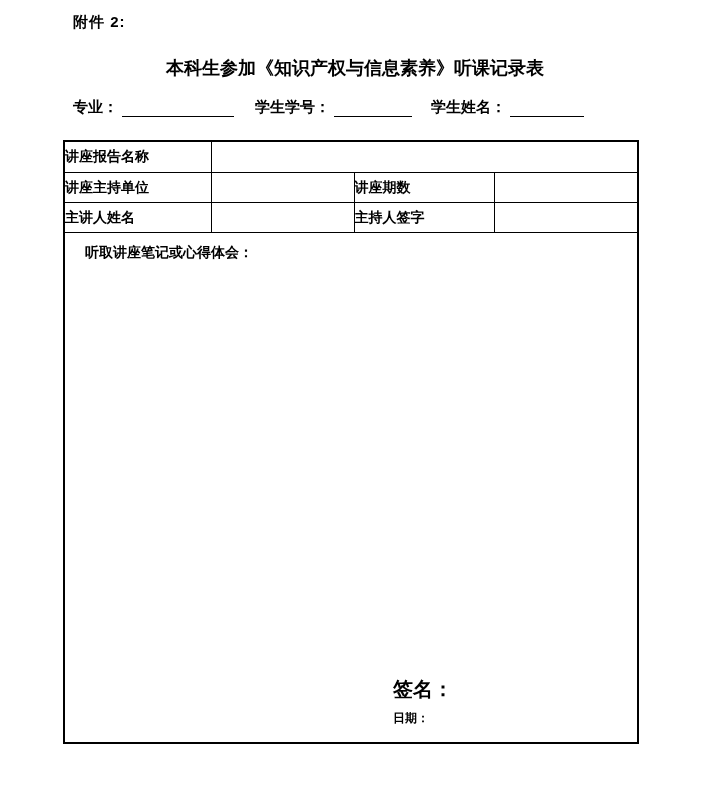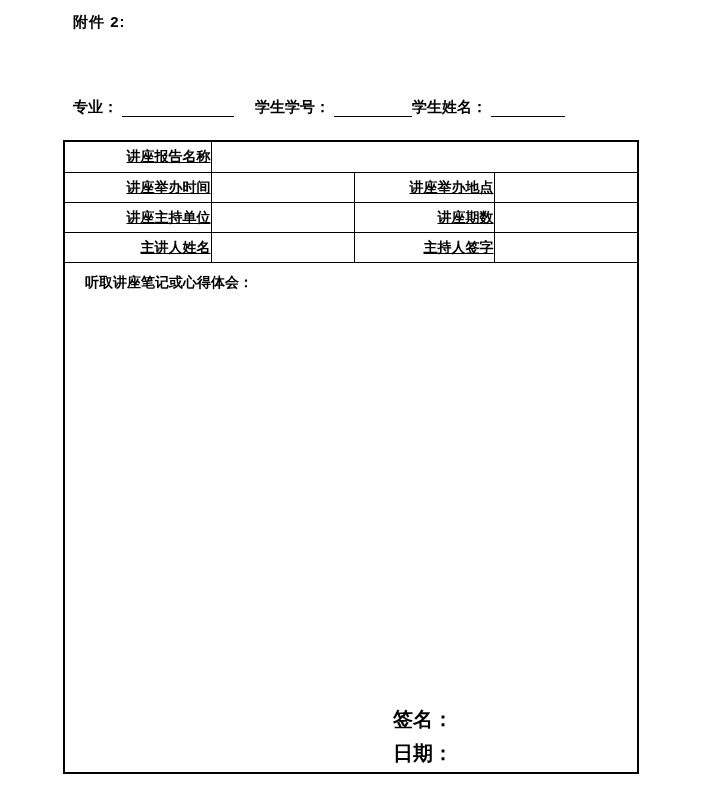--- a/index.html
+++ b/index.html
@@ -50,41 +50,40 @@
     display: inline-block;
     vertical-align: bottom;
     height: 18px;
     border-bottom: 1px solid #000000;
     margin-left: 4px;
   }
   .blank-major { width: 112px; }
   .blank-id    { width: 78px; }
   .blank-name  { width: 74px; }
   .gap1 { margin-left: 21px; text-align: right; }
-  .gap2 { }
+  .gap2 { margin-left: 19px; }
 
   table.form {
     position: absolute;
     left: 63px;
     top: 140px;
     width: 574px;
     border-collapse: collapse;
     table-layout: fixed;
     border: 2px solid #000000;
   }
   table.form td {
     border: 1px solid #000000;
     padding: 0;
     font-size: 14px;
     font-weight: 700;
   }
   td.lab {
-    text-align: right;
+    text-align: left;
     vertical-align: middle;
-    text-decoration: underline;
   }
   td.val {
     background: #ffffff;
   }
   tr.r1 td { height: 30px; }
   tr.r2 td, tr.r3 td, tr.r4 td { height: 29px; }
   td.notes {
     height: 509px;
     vertical-align: top;
     position: relative;
@@ -101,53 +100,48 @@
     position: absolute;
     left: 328px;
     top: 443px;
     font-size: 20px;
     font-weight: 700;
   }
   .date-label {
     position: absolute;
     left: 328px;
     top: 477px;
-    font-size: 20px;
+    font-size: 12px;
     font-weight: 700;
   }
 </style>
 </head>
 <body>
 
 <div class="page">
 
   <div class="attachment">附件 2:</div>
 
+  <div class="title">本科生参加《知识产权与信息素养》听课记录表</div>
 
   <div class="fields">
     <span class="flabel">专业：</span><span class="blank blank-major"></span><span class="flabel gap1">学生学号：</span><span class="blank blank-id"></span><span class="flabel gap2">学生姓名：</span><span class="blank blank-name"></span>
   </div>
 
   <table class="form">
     <colgroup>
       <col style="width:147px">
       <col style="width:143px">
       <col style="width:140px">
       <col style="width:144px">
     </colgroup>
     <tbody>
       <tr class="r1">
         <td class="lab">讲座报告名称</td>
         <td class="val" colspan="3"></td>
-      </tr>
-      <tr class="r2">
-        <td class="lab">讲座举办时间</td>
-        <td class="val"></td>
-        <td class="lab">讲座举办地点</td>
-        <td class="val"></td>
       </tr>
       <tr class="r3">
         <td class="lab">讲座主持单位</td>
         <td class="val"></td>
         <td class="lab">讲座期数</td>
         <td class="val"></td>
       </tr>
       <tr class="r4">
         <td class="lab">主讲人姓名</td>
         <td class="val"></td>

